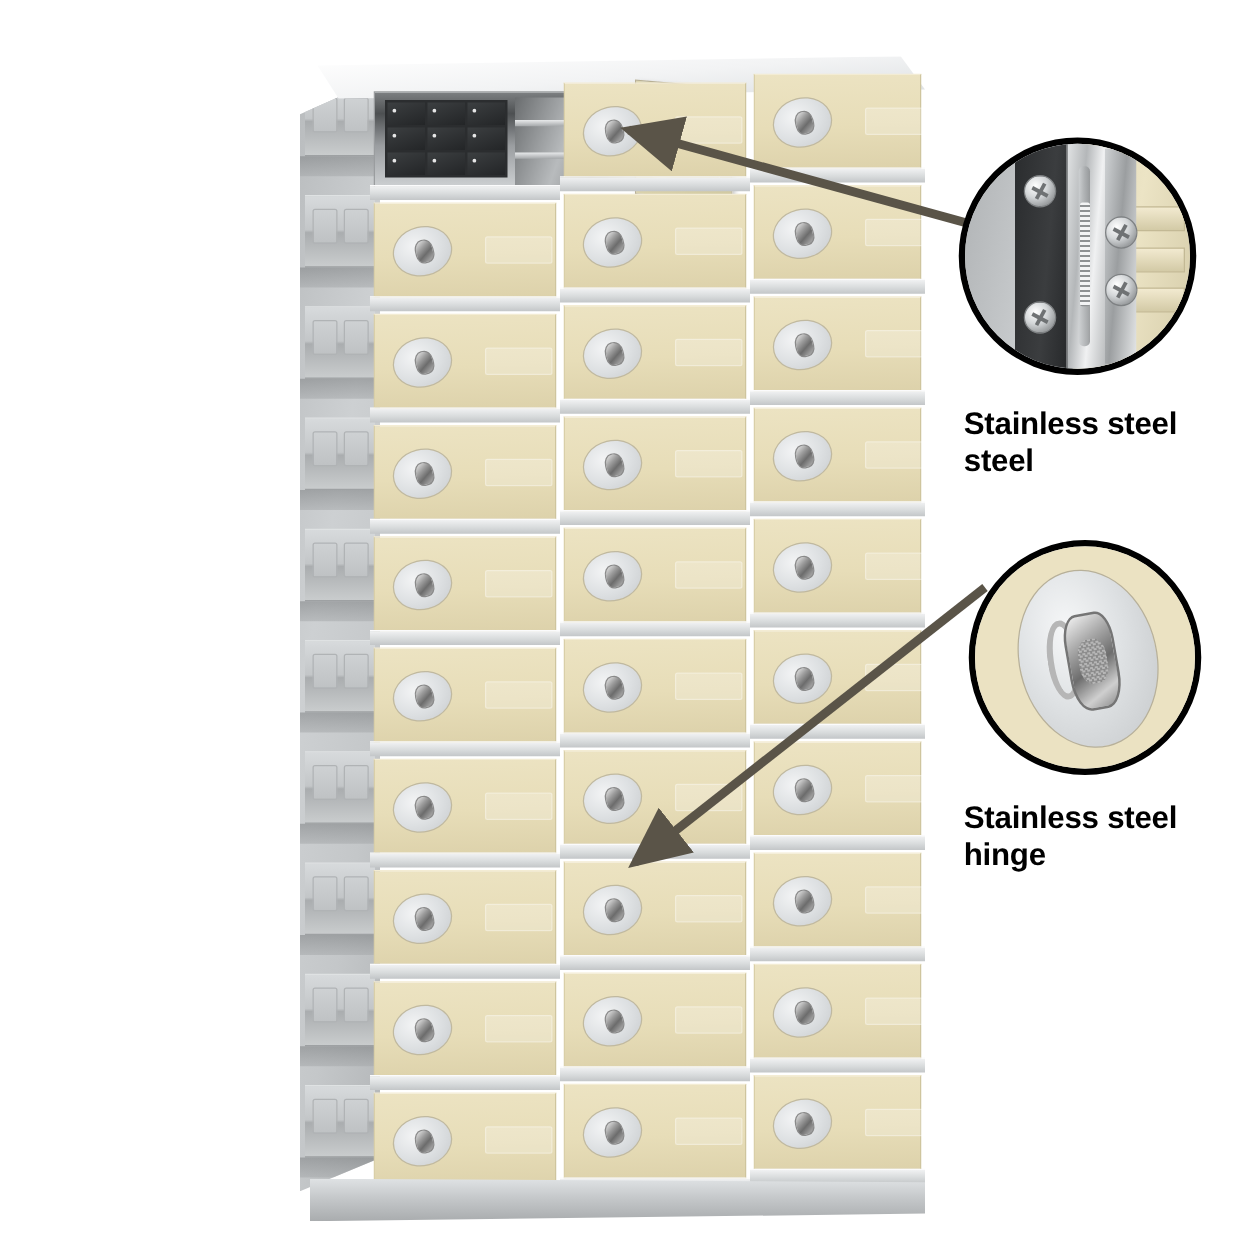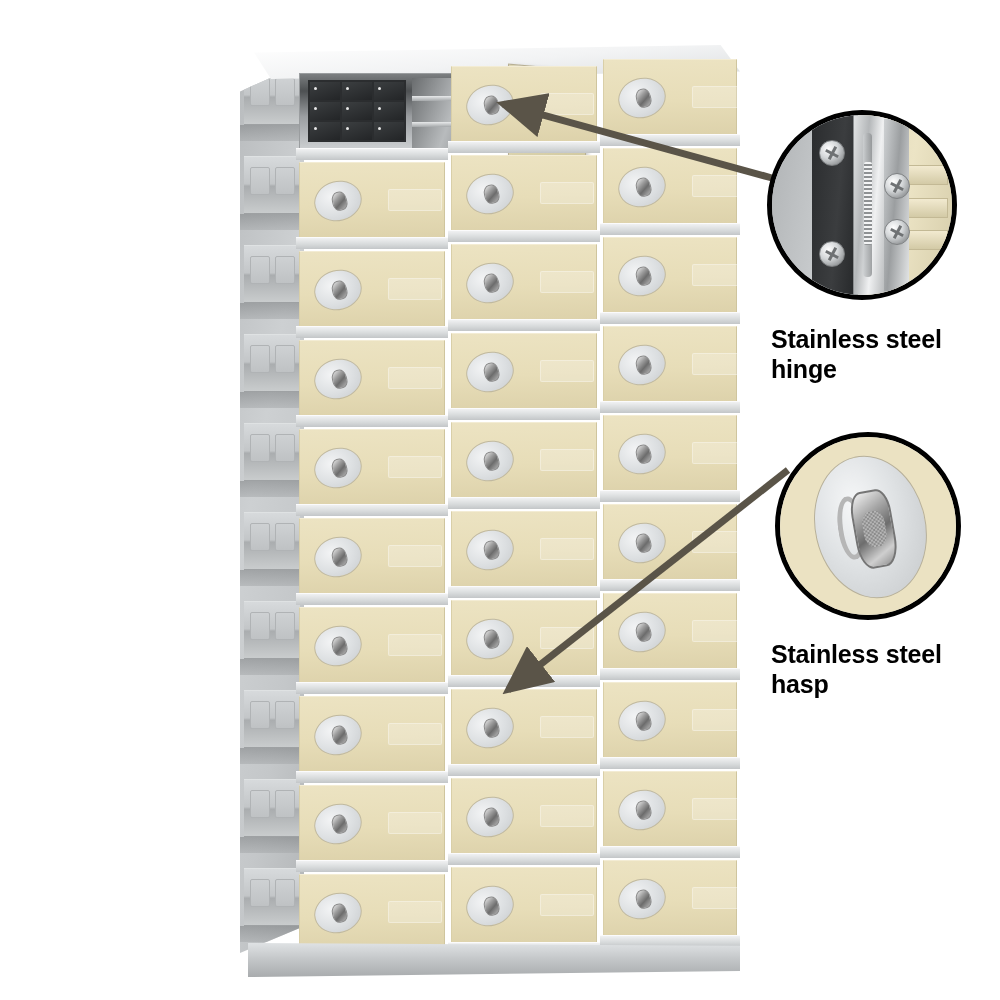--- a/index.html
+++ b/index.html
@@ -712,28 +712,28 @@
       <div class="hinge-pin"></div>
       <div class="hinge-spring"></div>
       <div class="screw" style="left:26%; top:14%"></div>
       <div class="screw" style="left:26%; top:70%"></div>
       <div class="screw" style="left:62%; top:32%"></div>
       <div class="screw" style="left:62%; top:58%"></div>
     </div>
   </div>
   <div class="callout-label" id="hinge-label">
     <div>Stainless steel</div>
-    <div>hinge</div>
+    <div>steel</div>
   </div>
 
   <div class="callout-circle" id="hasp-circle">
     <div class="hasp-scene">
       <div class="hasp-oval"></div>
       <div class="hasp-loop"></div>
       <div class="hasp-body"></div>
     </div>
   </div>
   <div class="callout-label" id="hasp-label">
     <div>Stainless steel</div>
-    <div>hasp</div>
+    <div>hinge</div>
   </div>
 
 </div>
 
 </body></html>

